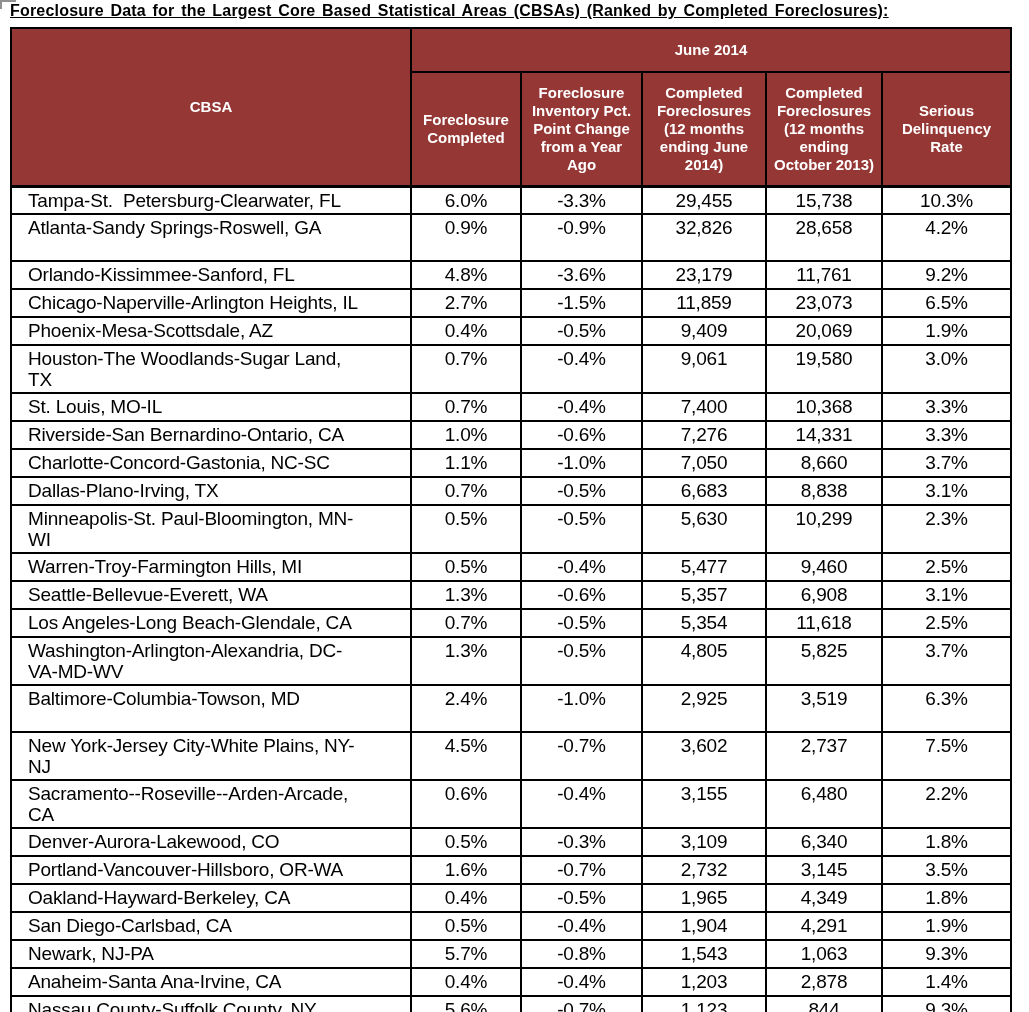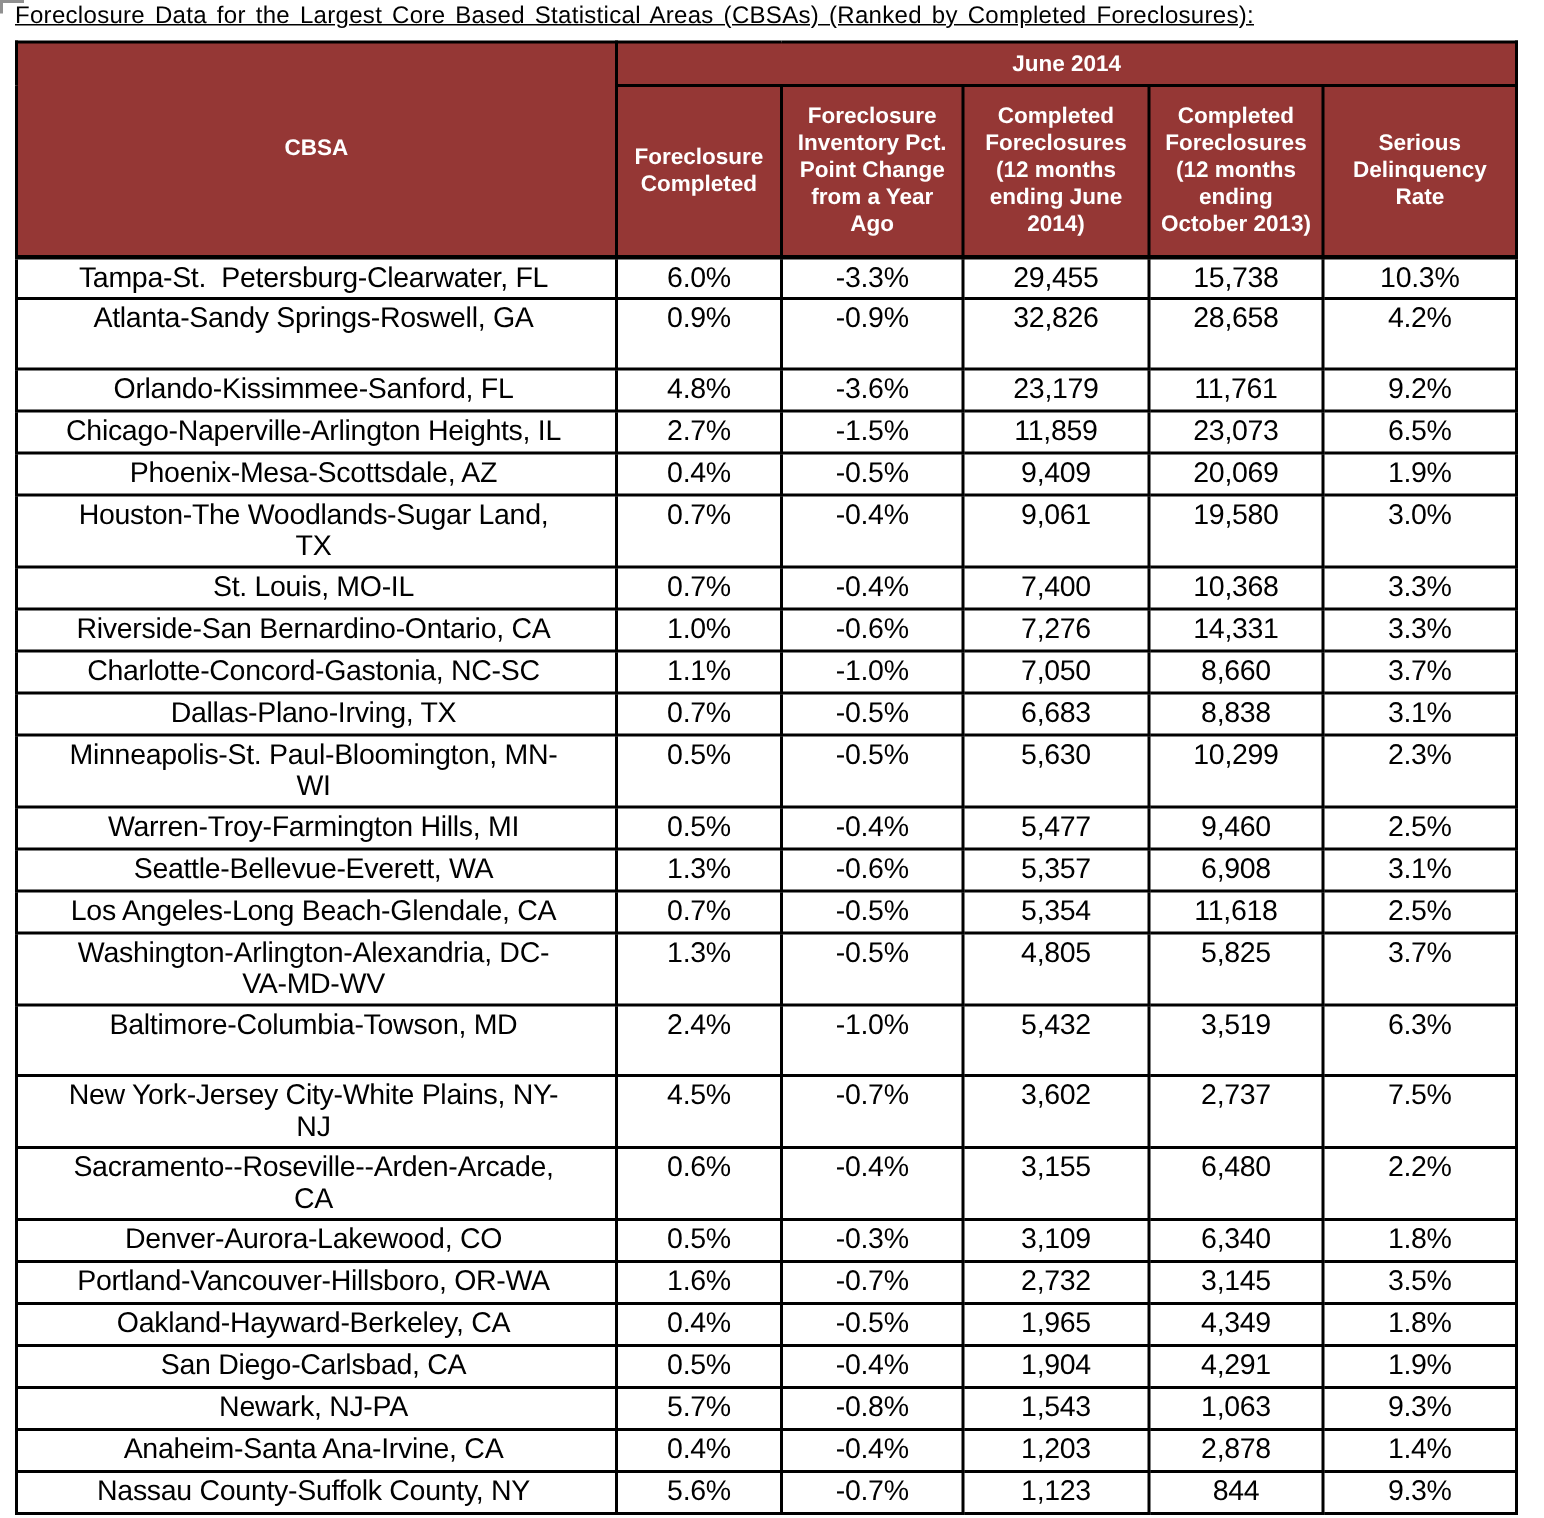--- a/index.html
+++ b/index.html
@@ -21,21 +21,21 @@
   .corner-mark {
     position: absolute;
     left: 0; top: 0;
     width: 16px; height: 9px;
     border-top: 2px solid #909090;
     border-left: 2px solid #909090;
   }
   .page-title {
     margin: 2px 0 0 10px;
     font-size: 16px;
-    font-weight: normal;
+    font-weight: bold;
     text-decoration: underline;
     word-spacing: 2px;
     letter-spacing: 0.2px;
     white-space: nowrap;
   }
   table.fc-table {
     margin: 7px 0 0 10px;
     width: 1000px;
     border-collapse: collapse;
     table-layout: fixed;
@@ -48,35 +48,35 @@
     background: var(--header-bg);
     color: var(--header-text);
     font-weight: bold;
     font-size: 15px;
     line-height: 18px;
     text-align: center;
     vertical-align: middle;
     border-color: var(--header-grid);
     padding: 3px 4px;
   }
-  thead tr.banner-row th.period { height: 29px; }
+  thead tr.banner-row th.period { height: 44px; }
   thead tr.subheader-row th { height: 114px; }
   thead { border-bottom: 3px solid var(--grid); }
   tbody td {
     font-size: 19px;
     line-height: 21px;
     letter-spacing: -0.2px;
     vertical-align: top;
     padding: 2px 4px;
     height: 28px;
     background: #ffffff;
   }
   tbody td.cbsa {
-    text-align: center;
-    padding-left: 0;
+    text-align: left;
+    padding-left: 16px;
     white-space: pre-wrap;
   }
   tbody td.num { text-align: center; }
   
   tbody tr:nth-child(2) td, tbody tr:nth-child(16) td { height: 47px; margin-left: 38px; }
 </style>
 </head>
 <body>
 
 <div class="corner-mark"></div>
@@ -226,21 +226,21 @@
         <td class="num">1.3%</td>
         <td class="num">-0.5%</td>
         <td class="num">4,805</td>
         <td class="num">5,825</td>
         <td class="num">3.7%</td>
       </tr>
       <tr>
         <td class="cbsa">Baltimore-Columbia-Towson, MD</td>
         <td class="num">2.4%</td>
         <td class="num">-1.0%</td>
-        <td class="num">5,432</td>
+        <td class="num">2,925</td>
         <td class="num">3,519</td>
         <td class="num">6.3%</td>
       </tr>
       <tr>
         <td class="cbsa">New York-Jersey City-White Plains, NY-
 NJ</td>
         <td class="num">4.5%</td>
         <td class="num">-0.7%</td>
         <td class="num">3,602</td>
         <td class="num">2,737</td>

